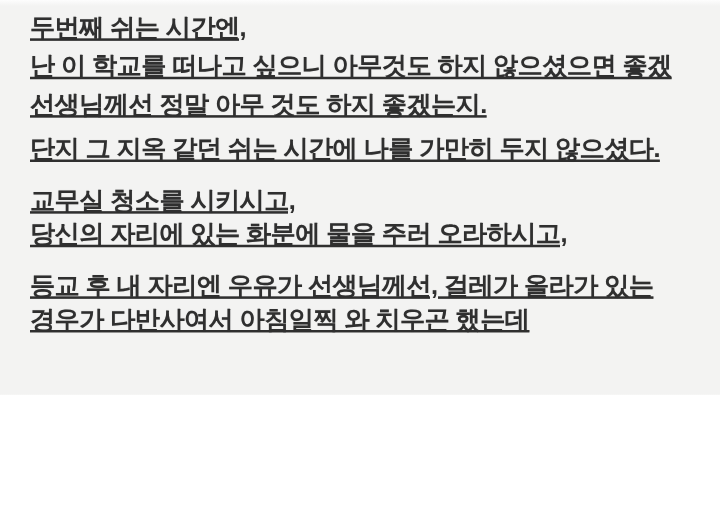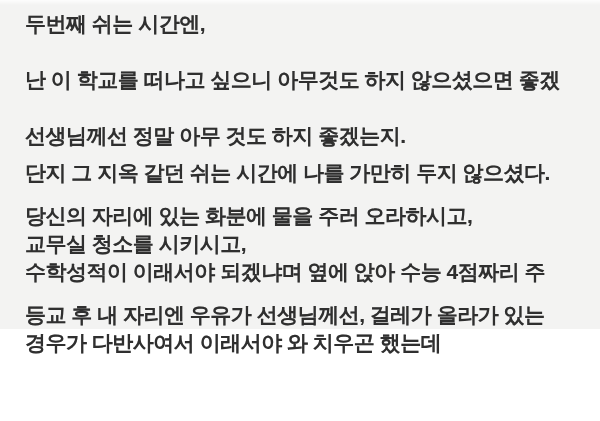--- a/index.html
+++ b/index.html
@@ -16,33 +16,34 @@
     position: relative;
     width: 600px;
     height: 329px;
     box-sizing: border-box;
     padding: 10px 18px 0 25px;
     background: linear-gradient(180deg,
       #fdfdfd 0px, #f3f3f2 5px,
       #f3f3f2 403px, #ececeb 411px,
       #fafafa 416px, #fefefe 421px);
     color: #2f2f2f;
+    text-decoration: underline;
   }
   .para {
     margin: 0;
     font-size: 21px;
     line-height: 28px;
     font-weight: 600;
     letter-spacing: -0.5px;
     color: #2f2f2f;
     text-shadow: 0 0 0.6px rgba(60,60,60,0.35); 
   }
   .para + .para { margin-top: 12px; }
   .para.gap-sm { margin-top: 9px; }
-  .para.gap-md { margin-top: 28px; }
+  .para.gap-md { margin-top: 4px; }
   .para.gap-lg { margin-top: 15px; }
   .line { display: block; white-space: nowrap; }
 </style>
 </head>
 <body>
 
 <div class="page">
 
   <p class="para">
     <span class="line">두번째 쉬는 시간엔,</span>
@@ -54,23 +55,22 @@
 
   <p class="para gap-md">
     <span class="line">선생님께선 정말 아무 것도 하지 좋겠는지.</span>
   </p>
 
   <p class="para gap-sm">
     <span class="line">단지 그 지옥 같던 쉬는 시간에 나를 가만히 두지 않으셨다.</span>
   </p>
 
   <p class="para gap-lg">
+    <span class="line">교무실 청소를 시키시고,</span>
     <span class="line">당신의 자리에 있는 화분에 물을 주러 오라하시고,</span>
-    <span class="line">교무실 청소를 시키시고,</span>
-    <span class="line">수학성적이 이래서야 되겠냐며 옆에 앉아 수능 4점짜리 주</span>
   </p>
 
   <p class="para gap-lg">
     <span class="line">등교 후 내 자리엔 우유가 선생님께선, 걸레가 올라가 있는</span>
-    <span class="line">경우가 다반사여서 이래서야 와 치우곤 했는데</span>
+    <span class="line">경우가 다반사여서 아침일찍 와 치우곤 했는데</span>
   </p>
 
 </div>
 
 </body></html>

